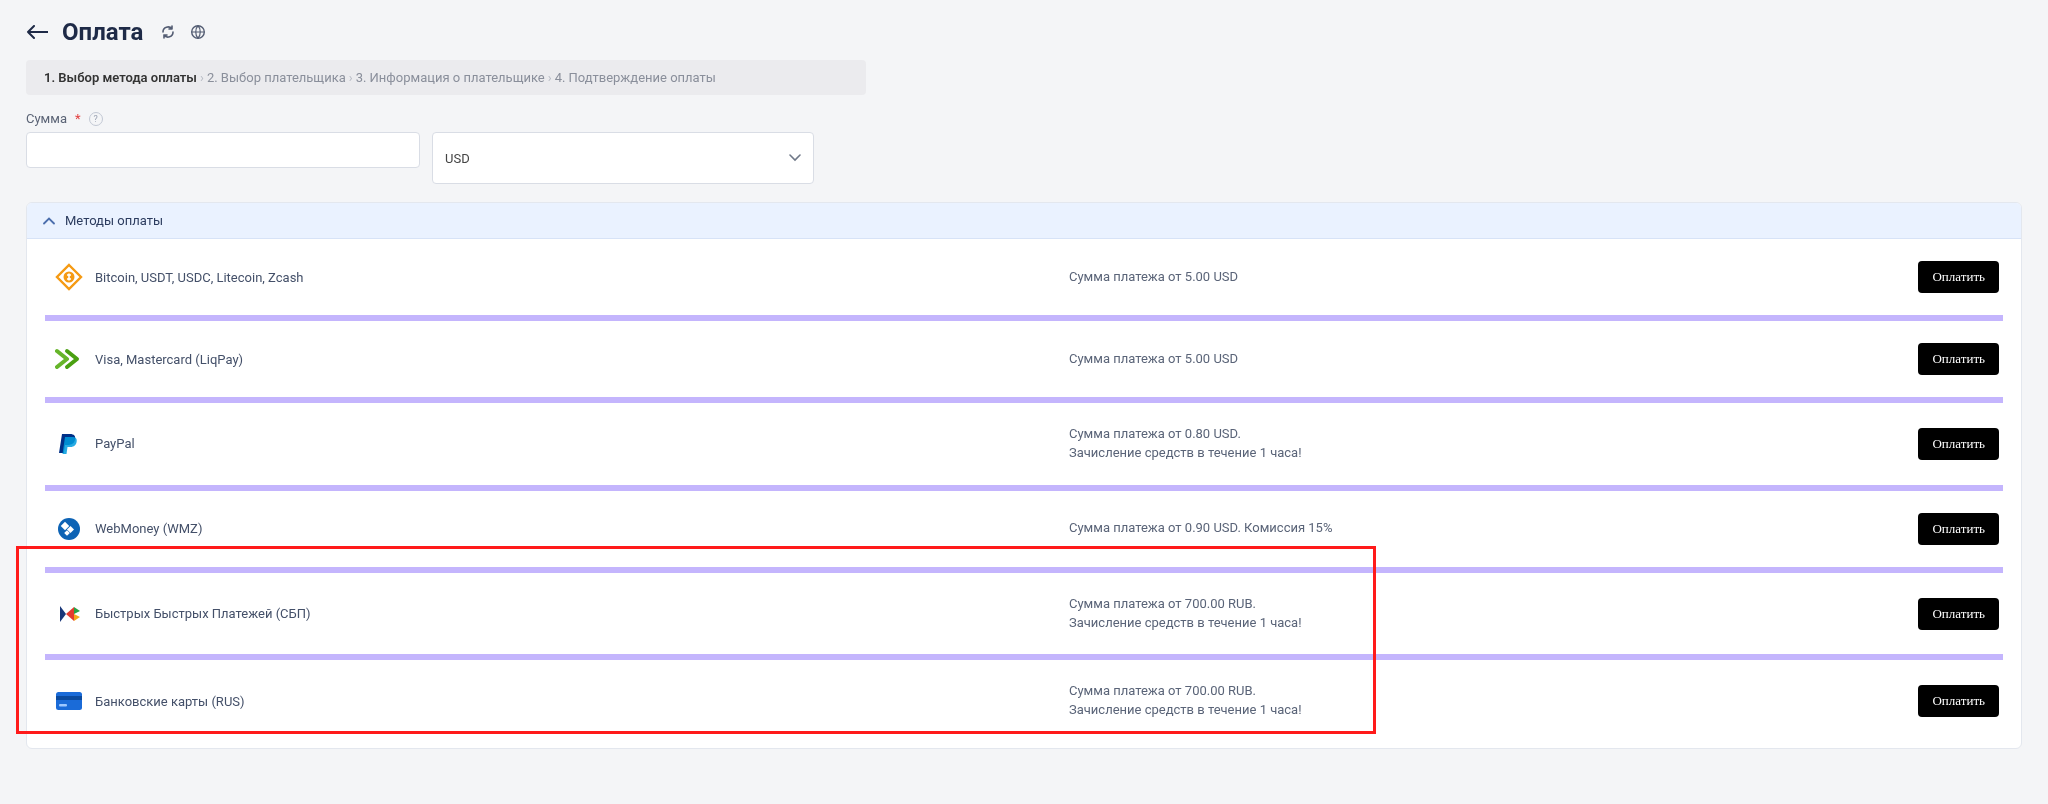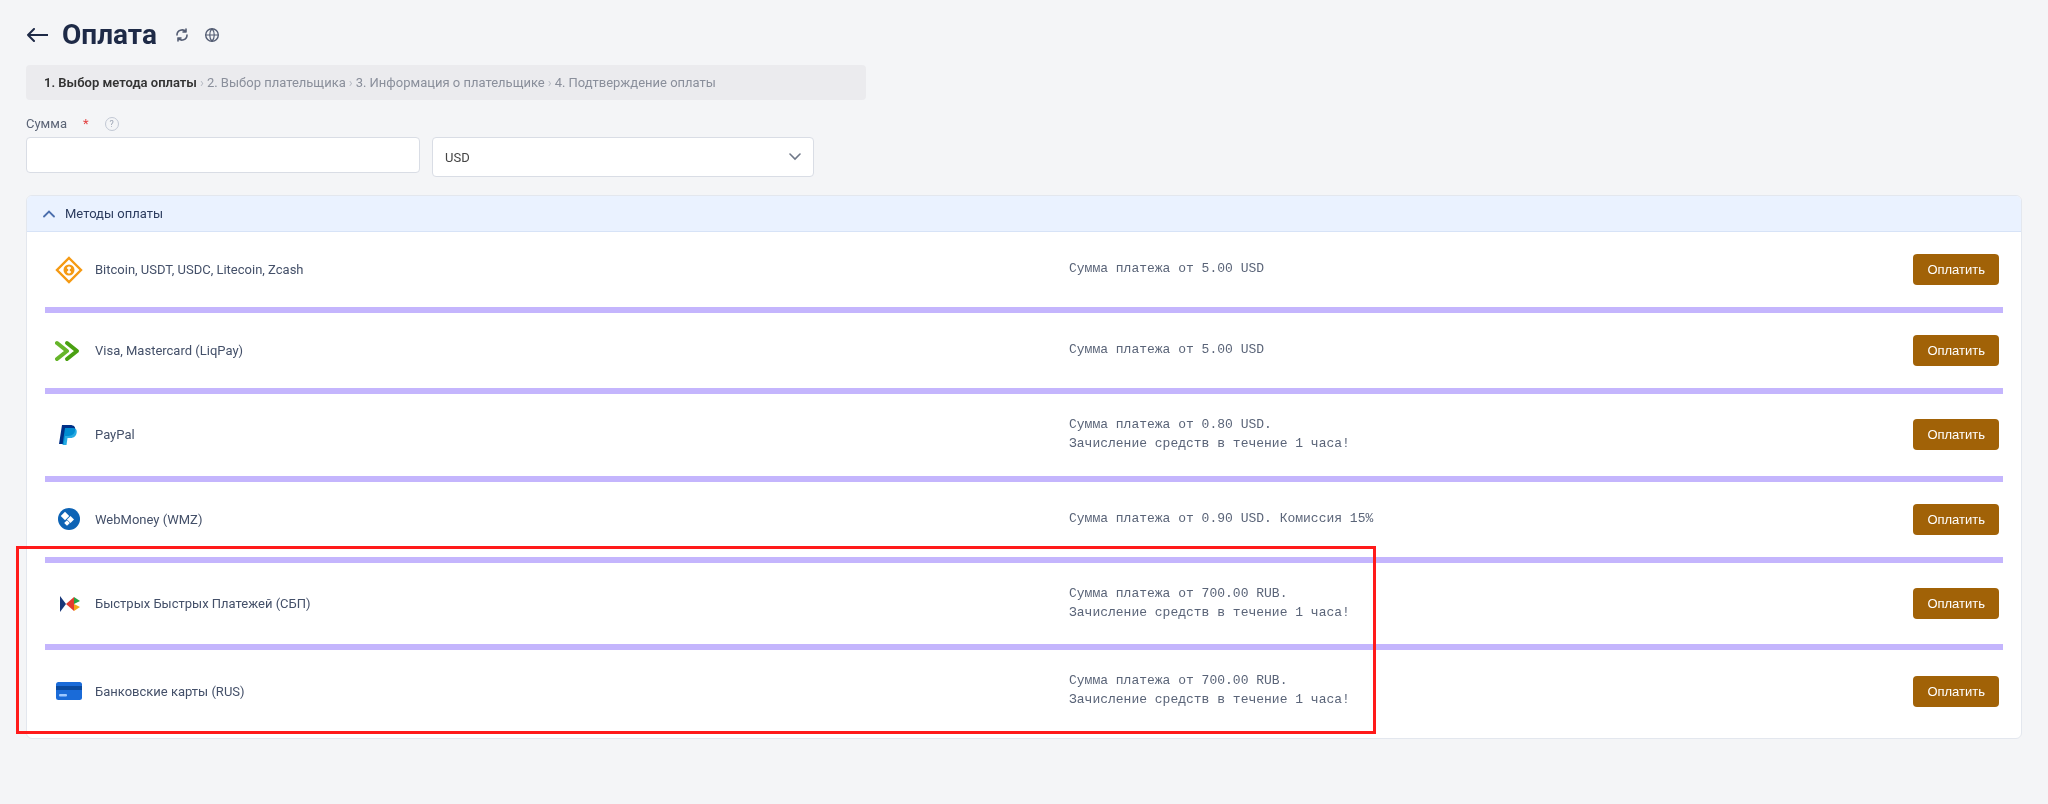--- a/index.html
+++ b/index.html
@@ -12,52 +12,52 @@
     padding: 18px 26px;
   }
   .header {
     display: flex;
     align-items: center;
     gap: 14px;
     margin-bottom: 14px;
   }
   .back-arrow { width: 22px; height: 22px; display:flex; align-items:center; justify-content:center; }
   .title {
-    font-size: 28px;
+    font-size: 24px;
     font-weight: 700;
     color: #1e2a47;
   }
   .head-icons { display:flex; gap:8px; }
   .head-icons .ic { width:22px; height:22px; display:flex; align-items:center; justify-content:center; opacity:.75; }
   .steps {
     display: flex;
     align-items: center;
     gap: 3px;
     background: #ebebee;
     padding: 10px 18px;
     border-radius: 4px;
     max-width: 840px;
     margin-bottom: 16px;
     font-size: 13px;
     color: #8a8f9b;
   }
   .step.active { color: #333; font-weight: 600; }
   .step-ch { color:#b7bbc4; }
   .amount-row { margin-bottom: 18px; }
-  .amount-label { font-size: 13px; color: #5b6476; margin-bottom: 6px; display:flex; align-items:center; gap:16px; }
+  .amount-label { font-size: 13px; color: #5b6476; margin-bottom: 6px; display:flex; align-items:center; gap:8px; }
   .req { color:#e23d3d; }
   .help-ic { width:14px; height:14px; border:1px solid #c2c8d4; border-radius:50%; display:inline-flex; align-items:center; justify-content:center; font-size:9px; color:#9ba3b3; }
   .amount-inputs { display:flex; gap:12px; }
   .amount-input {
     width: 394px; height: 36px;
     background:#fff; border:1px solid #d9dde5; border-radius:4px;
     padding: 0 10px; font-size:13px;
   }
   .currency-select {
-    width: 382px; height: 40px;
+    width: 382px; height: 52px;
     background:#fff; border:1px solid #d9dde5; border-radius:4px;
     padding: 0 12px; font-size:13px;
     display:flex; align-items:center; justify-content:space-between;
     color:#444;
   }
   .chev { color:#8b93a3; }
   .panel {
     background:#fff; border:1px solid #e3e7ee; border-radius:6px; overflow:hidden;
   }
   .panel-head {
@@ -70,25 +70,25 @@
   .panel-head .ch { color:#4c6fad; }
   .rows { padding: 0 18px 6px 18px; }
   .row {
     display:flex; align-items:center;
     padding: 22px 4px;
     border-bottom: 6px solid #c4b5fd;
   }
   .row:last-child { border-bottom:none; }
   .row .icon-col { width:40px; display:flex; align-items:center; justify-content:center; }
   .row .name-col { flex: 0 0 980px; padding-left:6px; font-size:13px; color:#445069; }
-  .row .desc-col { flex: 1; font-size:13px; color:#5a6478; line-height:1.45;font-family:Liberation Mono, monospace; }
+  .row .desc-col { flex: 1; font-size:13px; color:#5a6478; line-height:1.45; }
   .row .btn-col { width:120px; display:flex; justify-content:flex-end; }
   .pay-btn {
-    background:#a16207; color:#fff; border:none; border-radius:4px;
-    padding: 8px 14px; font-size:13px; cursor:pointer;
+    background:#000000; color:#fff; border:none; border-radius:4px;
+    padding: 8px 14px; font-size:13px; cursor:pointer;font-family:Liberation Serif, serif;
   }
   .highlight-box {
     position:absolute;
     border:3px solid #ff1a1a;
     pointer-events:none;
   }
   .page-wrap { position:relative; }
   svg { display:block; }
 </style>
 </head>

